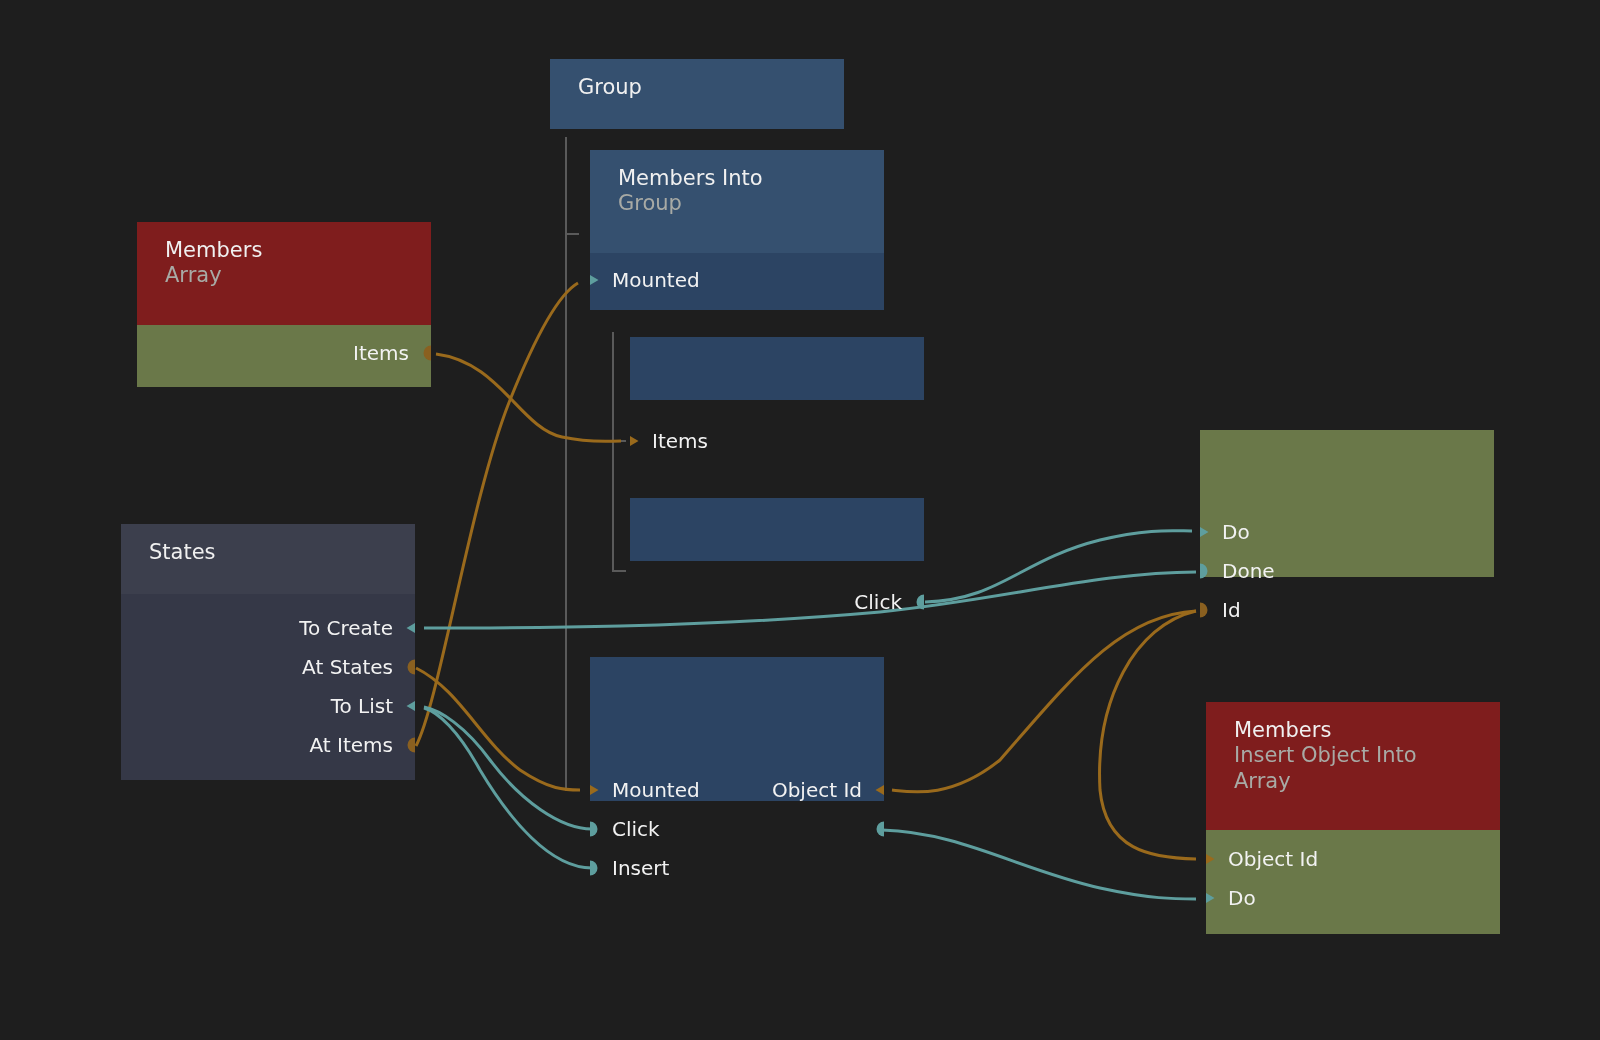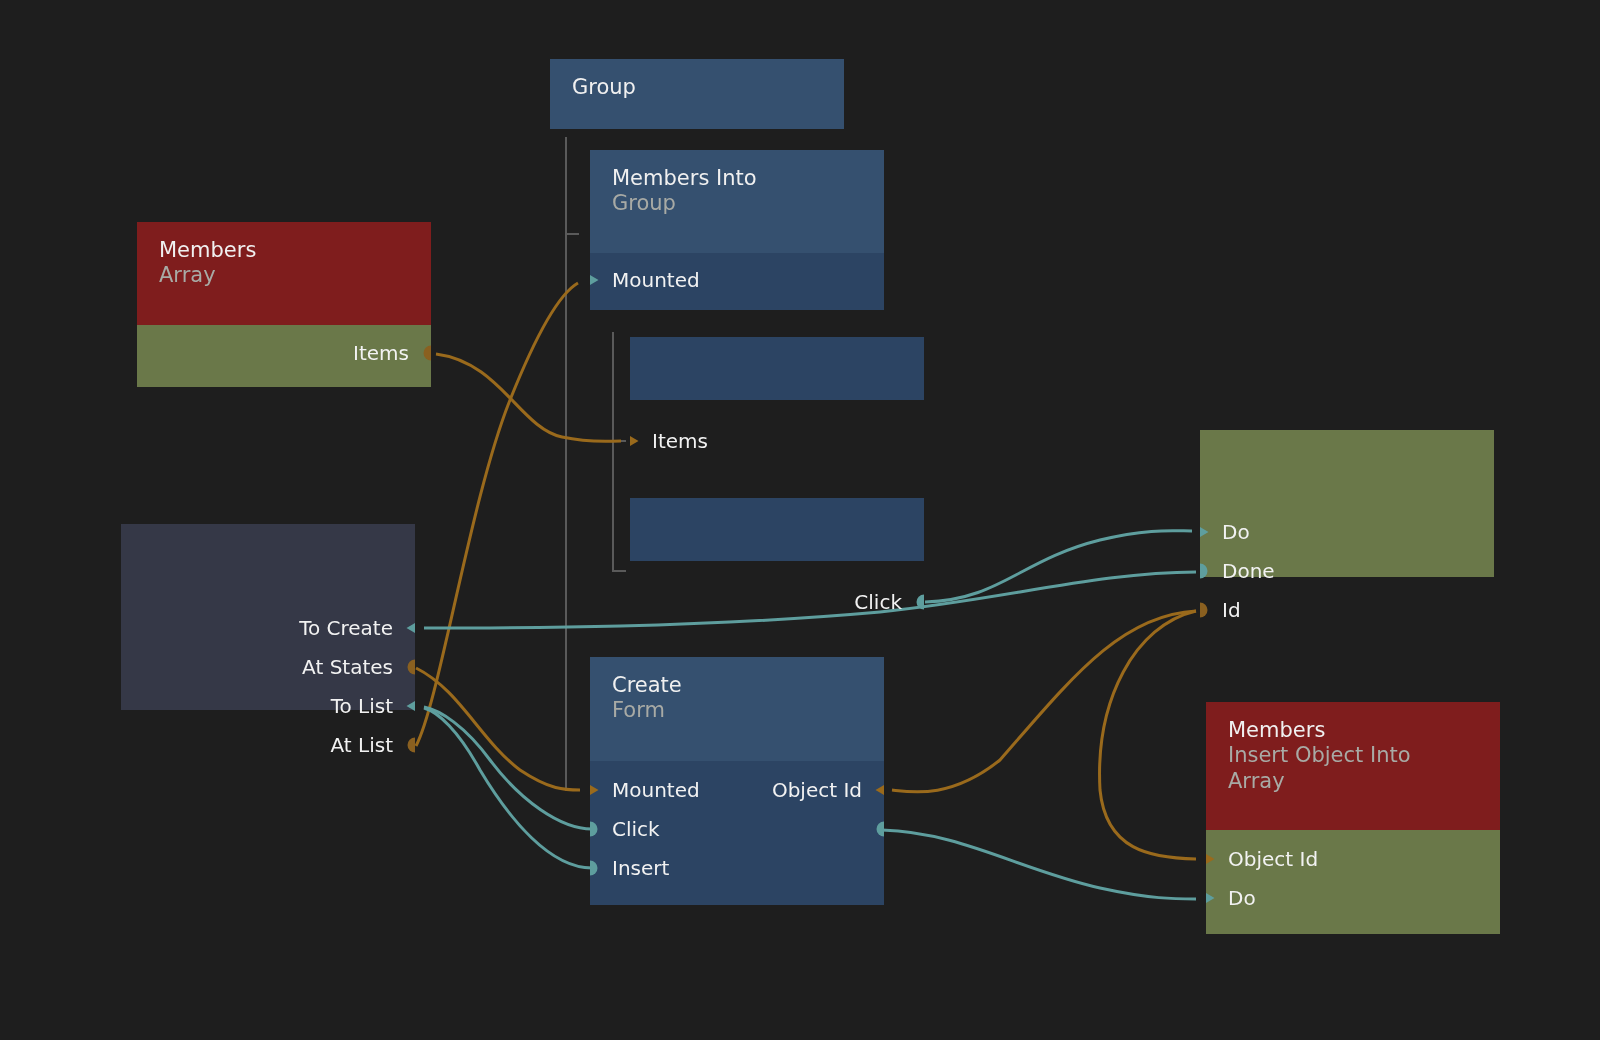--- a/index.html
+++ b/index.html
@@ -42,21 +42,21 @@
   .wire.signal { stroke: #5e9e9e; }
   .wire.data   { stroke: #9a6a1c; }
 
   
   .node {
     position: absolute;
     box-sizing: border-box;
     overflow: hidden;
   }
   .node .hdr {
-    padding: 16px 22px 14px 22px;
+    padding: 16px 22px 14px 28px;
   }
   .node .title {
     font-size: 21px;
     color: #f0f0f0;
     line-height: 1.2;
     white-space: pre-line;
   }
   .node .subtitle {
     font-size: 21px;
     color: #a8aaa5;
@@ -156,24 +156,20 @@
         <div class="body" style="height: 63px;"></div>
         <div class="port in" style="top: 91px;">Items</div>
         <div class="arrow right data" style="top: 104px; left: 0px;"></div>
       </div>
       <div class="node blue" style="left: 630px; top: 498px; width: 294px; height: 133px;">
         <div class="body" style="height: 63px;"></div>
         <div class="port out" style="top: 91px;">Click</div>
         <div class="dot signal" style="top: 104px; left: 294px;"></div>
       </div>
       <div class="node blue" style="left: 590px; top: 657px; width: 294px; height: 248px;">
-        <div class="hdr" style="height: 104px; box-sizing: border-box;">
-          <div class="title">Create</div>
-          <div class="subtitle">Form</div>
-        </div>
         <div class="body" style="height: 144px;"></div>
         <div class="port in" style="top: 120px;">Mounted</div>
         <div class="arrow right data" style="top: 133px; left: 0px;"></div>
         <div class="port in" style="top: 159px;">Click</div>
         <div class="dot signal" style="top: 172px; left: 0px;"></div>
         <div class="port in" style="top: 198px;">Insert</div>
         <div class="dot signal" style="top: 211px; left: 0px;"></div>
         <div class="port out" style="top: 120px;">Object Id</div>
         <div class="arrow left data" style="top: 133px; left: 294px;"></div>
         <div class="dot signal" style="top: 172px; left: 294px;"></div>
@@ -181,28 +177,31 @@
       <div class="node green" style="left: 137px; top: 222px; width: 294px; height: 165px;">
         <div class="hdr" style="height: 103px; box-sizing: border-box;">
           <div class="title">Members</div>
           <div class="subtitle">Array</div>
         </div>
         <div class="body" style="height: 62px;"></div>
         <div class="port out" style="top: 118px;">Items</div>
         <div class="dot data" style="top: 131px; left: 294px;"></div>
       </div>
       <div class="node gray" style="left: 121px; top: 524px; width: 294px; height: 256px;">
+        <div class="hdr" style="height: 70px; box-sizing: border-box;">
+          <div class="title">States</div>
+        </div>
         <div class="body" style="height: 186px;"></div>
         <div class="port out" style="top: 91px;">To Create</div>
         <div class="arrow left signal" style="top: 104px; left: 294px;"></div>
         <div class="port out" style="top: 130px;">At States</div>
         <div class="dot data" style="top: 143px; left: 294px;"></div>
         <div class="port out" style="top: 169px;">To List</div>
         <div class="arrow left signal" style="top: 182px; left: 294px;"></div>
-        <div class="port out" style="top: 208px;">At List</div>
+        <div class="port out" style="top: 208px;">At Items</div>
         <div class="dot data" style="top: 221px; left: 294px;"></div>
       </div>
       <div class="node green" style="left: 1200px; top: 430px; width: 294px; height: 215px;">
         <div class="body" style="height: 147px;"></div>
         <div class="port in" style="top: 89px;">Do</div>
         <div class="arrow right signal" style="top: 102px; left: 0px;"></div>
         <div class="port in" style="top: 128px;">Done</div>
         <div class="dot signal" style="top: 141px; left: 0px;"></div>
         <div class="port in" style="top: 167px;">Id</div>
         <div class="dot data" style="top: 180px; left: 0px;"></div>

